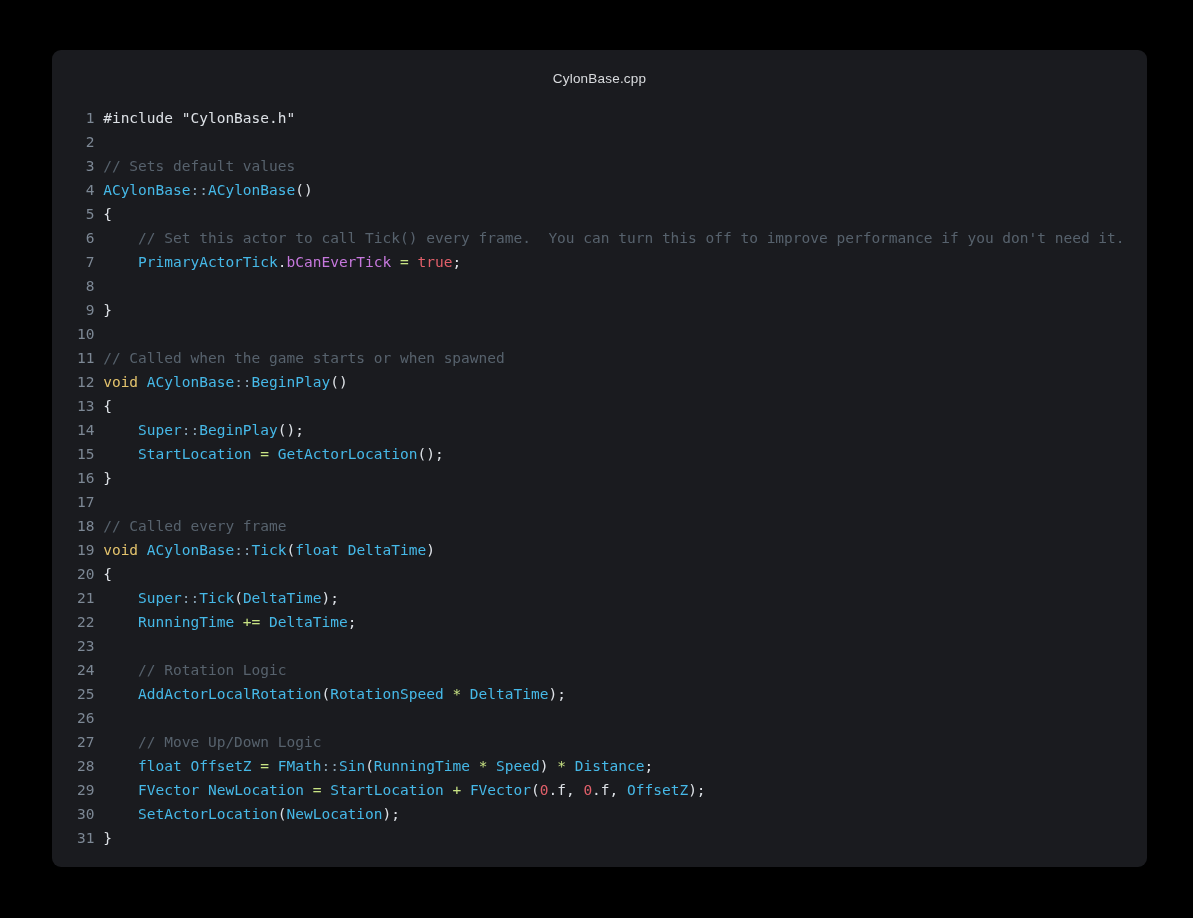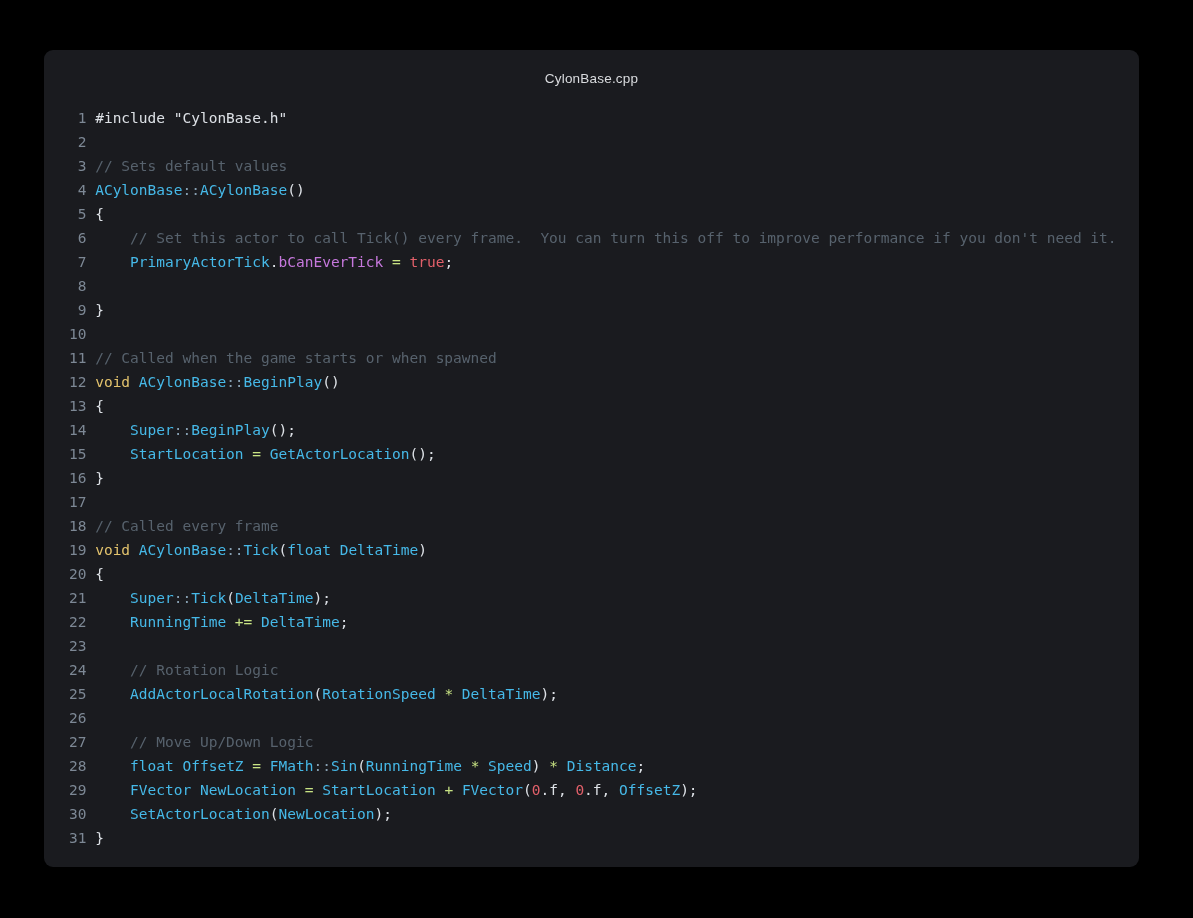--- a/index.html
+++ b/index.html
@@ -11,21 +11,21 @@
     overflow: hidden;
   }
   .stage {
     position: relative;
     width: 1193px;
     height: 918px;
     background: var(--bg, #000);
   }
   .panel {
     position: absolute;
-    left: 44px;
+    left: 52px;
     top: 50px;
     width: 1095px;
     height: 817px;
     background: var(--panel, #1a1b1f);
     border-radius: 9px;
     box-sizing: border-box;
   }
   .panel-header {
     height: 56px;
     display: flex;

